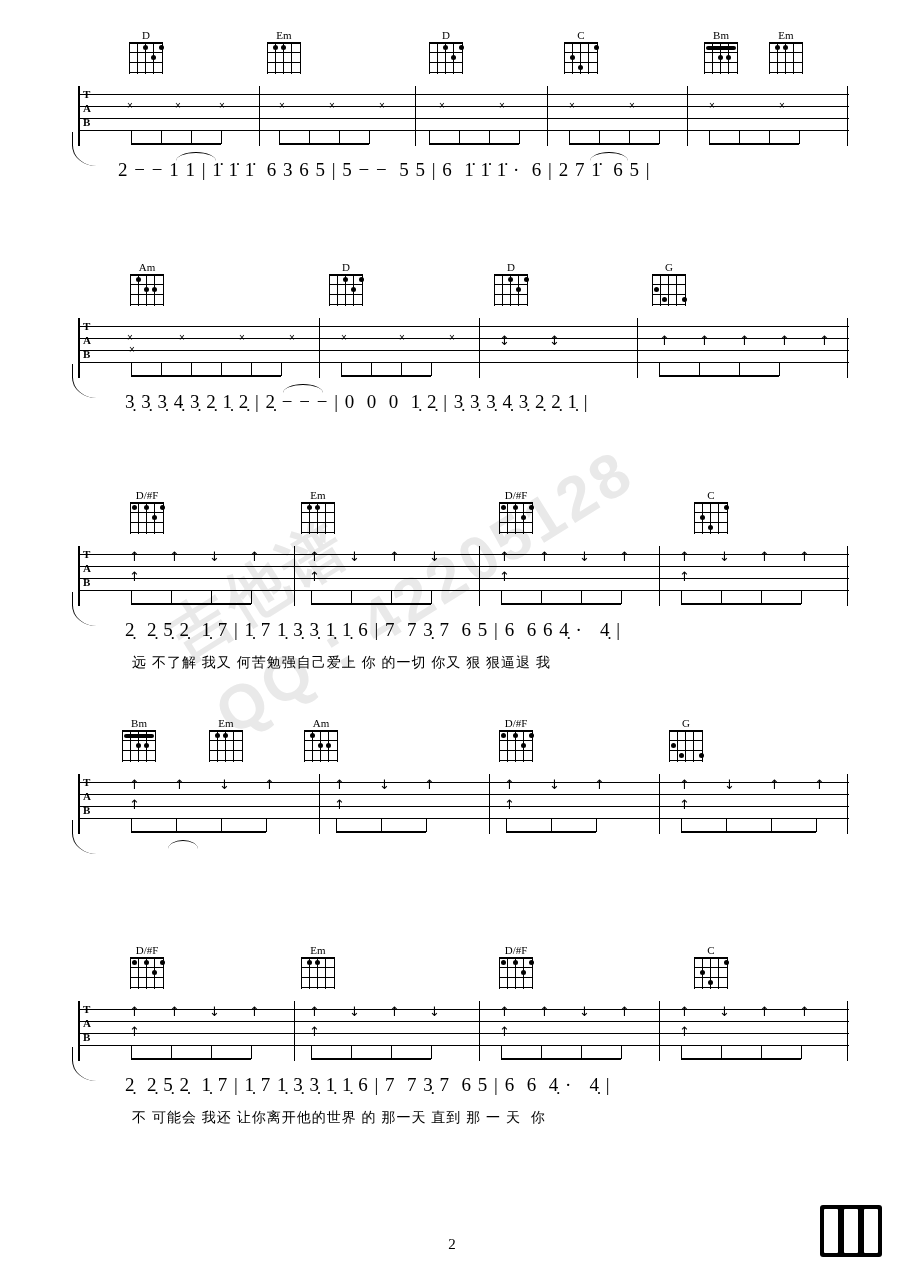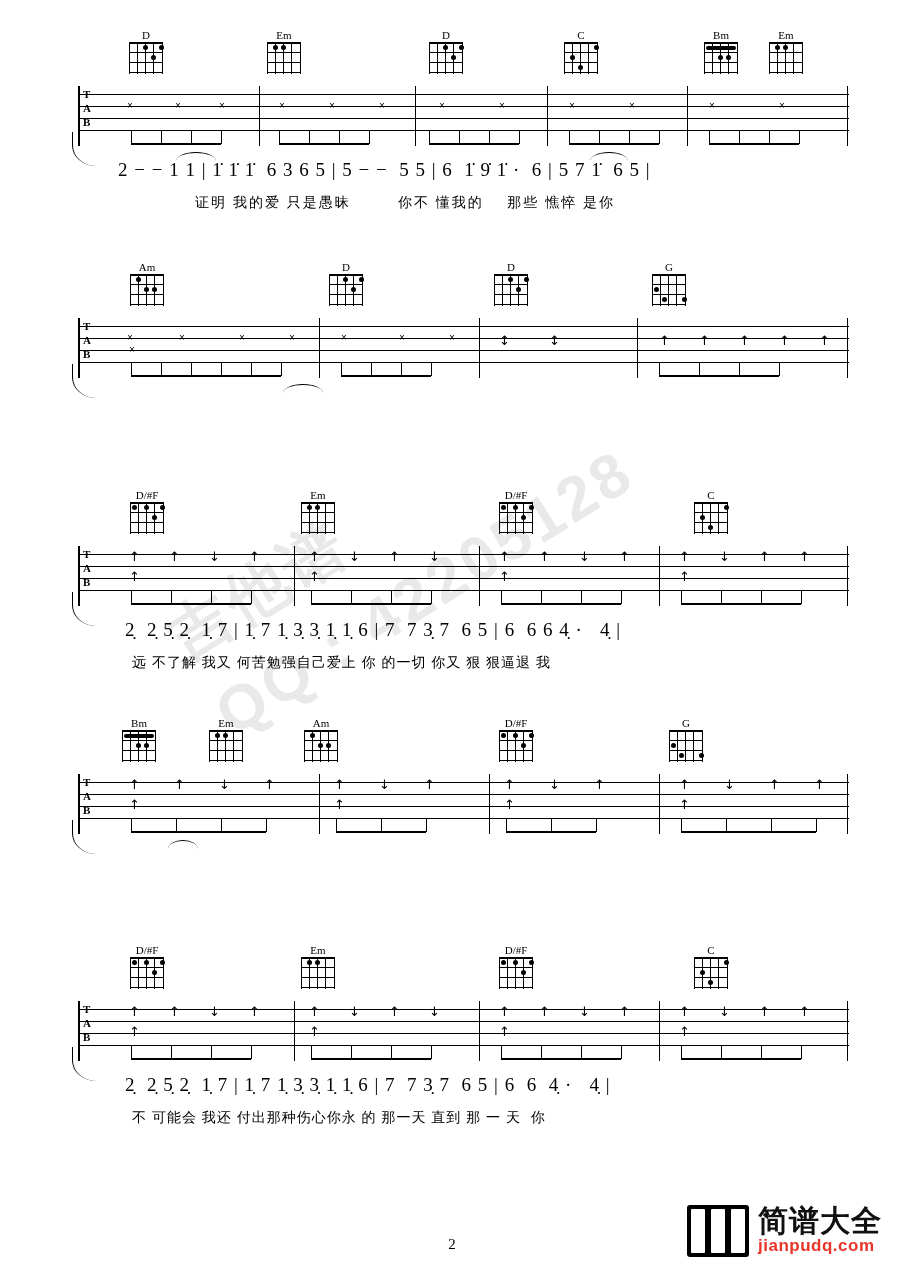--- a/index.html
+++ b/index.html
@@ -217,27 +217,24 @@
       <div class="stem" style="left:690px;top:44px;height:14px;"></div>
       <div class="stem" style="left:720px;top:44px;height:14px;"></div>
       <div class="beam" style="left:52px;top:57px;width:90px;"></div>
       <div class="beam" style="left:200px;top:57px;width:90px;"></div>
       <div class="beam" style="left:350px;top:57px;width:90px;"></div>
       <div class="beam" style="left:490px;top:57px;width:90px;"></div>
       <div class="beam" style="left:630px;top:57px;width:90px;"></div>
     </div>
 
     <div class="jianpu">
-      <div class="jp" style="left:118px;top:14px;letter-spacing:1px;">2 − − 1 1 | 1̇ 1̇ 1̇  6 3 6 5 | 5 − −  5 5 | 6  1̇ 9̇ 1̇ ·  6 | 5 7 1̇  6 5 |</div>
+      <div class="jp" style="left:118px;top:14px;letter-spacing:1px;">2 − − 1 1 | 1̇ 1̇ 1̇  6 3 6 5 | 5 − −  5 5 | 6  1̇ 1̇ 1̇ ·  6 | 2 7 1̇  6 5 |</div>
       <div class="leftcurve" style="left:72px;top:-14px;width:40px;height:34px;"></div>
       <div class="slur" style="left:176px;top:6px;width:40px;"></div>
       <div class="slur" style="left:590px;top:6px;width:38px;"></div>
-    </div>
-    <div class="lyrics">
-      <div class="ly" style="left:195px;top:2px;letter-spacing:2px;">证明 我的爱 只是愚昧        你不 懂我的    那些 憔悴 是你</div>
     </div>
   </div>
 
   <div class="system" style="top:262px;">
     <div class="chords">
       <div class="chord" style="left:126px;">
         <div class="nm">Am</div>
         <div class="cdiag">
           <div class="nut"></div>
           <div class="hline" style="top:10px;"></div>
@@ -347,20 +344,21 @@
       <div class="stem" style="left:580px;top:44px;height:14px;"></div>
       <div class="stem" style="left:620px;top:44px;height:14px;"></div>
       <div class="stem" style="left:660px;top:44px;height:14px;"></div>
       <div class="stem" style="left:700px;top:44px;height:14px;"></div>
       <div class="beam" style="left:52px;top:57px;width:150px;"></div>
       <div class="beam" style="left:262px;top:57px;width:90px;"></div>
       <div class="beam" style="left:580px;top:57px;width:120px;"></div>
     </div>
 
     <div class="jianpu">
+      <div class="jp" style="left:125px;top:14px;letter-spacing:1px;">3̣ 3̣ 3̣ 4̣ 3̣ 2̣ 1̣ 2̣ | 2̣ − − − | 0  0  0  1̣ 2̣ | 3̣ 3̣ 3̣ 4̣ 3̣ 2̣ 2̣ 1̣ |</div>
       <div class="leftcurve" style="left:72px;top:-14px;width:40px;height:34px;"></div>
       <div class="slur" style="left:283px;top:6px;width:40px;"></div>
     </div>
   </div>
 
   <div class="system" style="top:490px;">
     <div class="chords">
       <div class="chord" style="left:126px;">
         <div class="nm">D/#F</div>
         <div class="cdiag">
@@ -768,31 +766,27 @@
       <div class="beam" style="left:232px;top:57px;width:120px;"></div>
       <div class="beam" style="left:422px;top:57px;width:120px;"></div>
       <div class="beam" style="left:602px;top:57px;width:120px;"></div>
     </div>
 
     <div class="jianpu">
       <div class="jp" style="left:125px;top:14px;letter-spacing:1px;">2̣  2̣ 5̣ 2̣  1̣ 7 | 1̣ 7 1̣ 3̣ 3̣ 1̣ 1̣ 6 | 7  7 3̣ 7  6 5 | 6  6  4̣ ·   4̣ |</div>
       <div class="leftcurve" style="left:72px;top:-14px;width:40px;height:34px;"></div>
     </div>
     <div class="lyrics">
-      <div class="ly" style="left:132px;top:2px;letter-spacing:1px;">不 可能会 我还 付出那种伤心你永 的 那一天 直到 那 一 天  你</div>
+      <div class="ly" style="left:132px;top:2px;letter-spacing:1px;">不 可能会 我还 让你离开他的世界 的 那一天 直到 那 一 天  你</div>
     </div>
   </div>
 
   <div class="pagenum">2</div>
 
   <div class="logo">
     <div class="piano">
       <div class="wk" style="left:4px;"></div>
       <div class="wk" style="left:24px;"></div>
       <div class="wk" style="left:44px;"></div>
     </div>
-    <div class="logotext">
-      <div class="cn">简谱大全</div>
-      <div class="en">jianpudq.com</div>
-    </div>
   </div>
 
 </div>
 
 </body></html>

